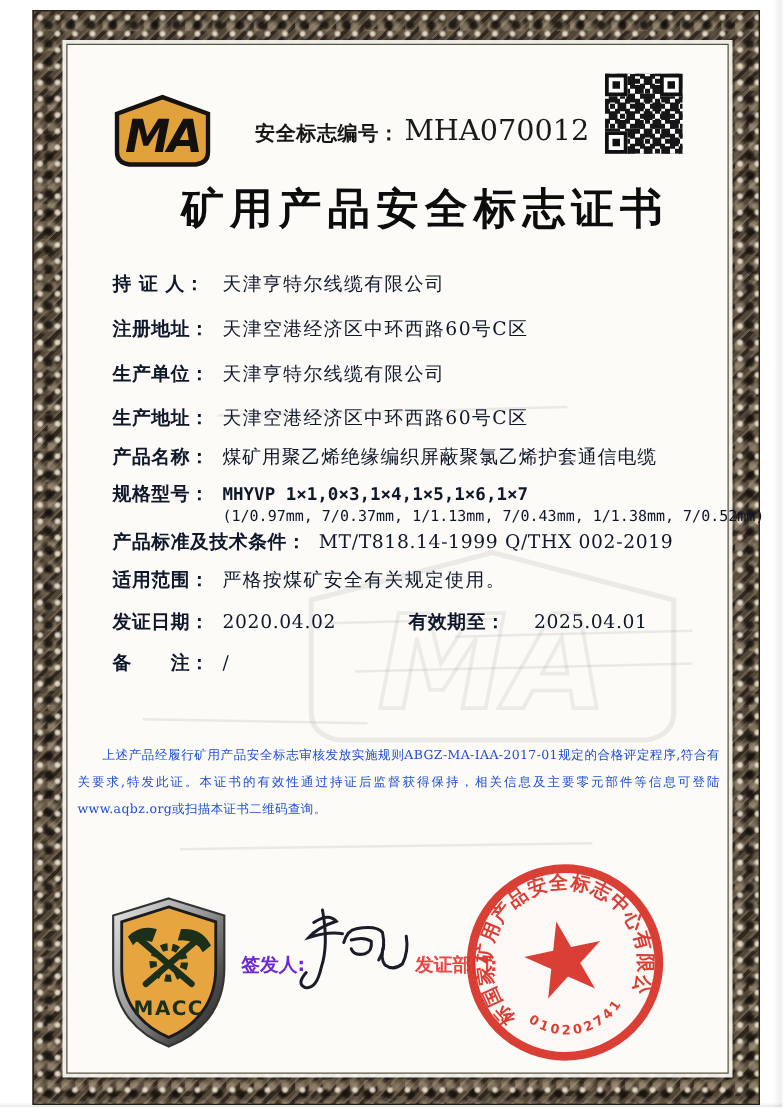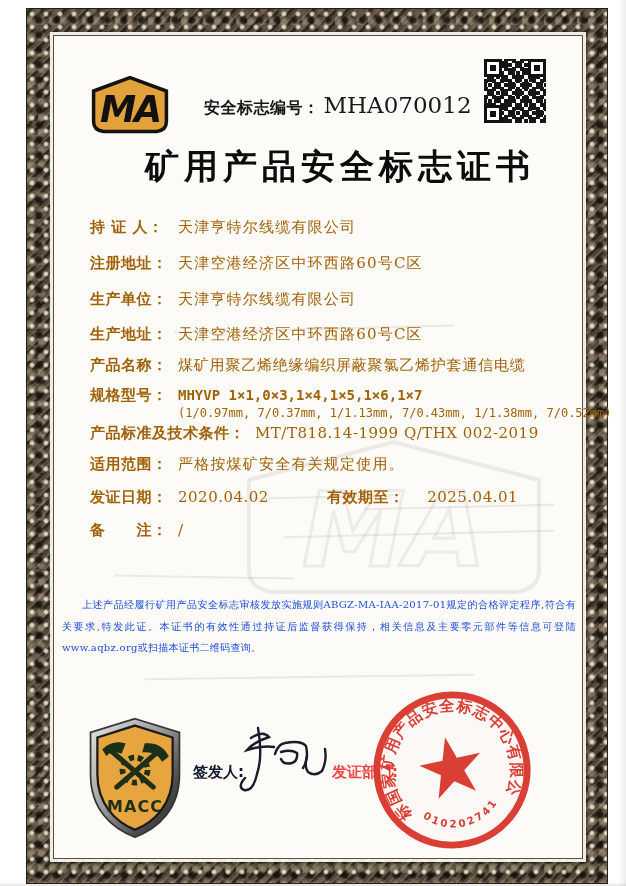--- a/index.html
+++ b/index.html
@@ -36,38 +36,38 @@
       repeating-conic-gradient(transparent 0% 25%, #161616 0% 50%);
     background-size:8px 8px,14px 14px;background-position:0 0,3px 2px;}
   .qr .finder{position:absolute;width:12px;height:12px;border:3px solid #111;background:#fff;}
   .qr .finder::after{content:"";position:absolute;left:3px;top:3px;width:6px;height:6px;background:#111;}
   .qr .f-tl{left:0;top:0;} .qr .f-tr{right:0;top:0;} .qr .f-bl{left:0;bottom:0;}
 
   .title{position:absolute;left:0;top:108px;width:100%;text-align:center;
     font-family:"DejaVu Serif",serif;font-weight:900;font-size:34px;color:#0c0c0c;letter-spacing:5px;padding-left:22px;}
 
   
-  .row{position:absolute;left:36px;white-space:nowrap;font-size:15px;color:#a16207;}
+  .row{position:absolute;left:36px;white-space:nowrap;font-size:15px;color:#0f172a;}
   .row .lab{display:inline-block;min-width:88px;font-weight:bold;letter-spacing:.5px;vertical-align:top;}
   .row .lab.auto{min-width:0;margin-right:10px;text-align:center;}
   .row .val{font-family:"DejaVu Serif",serif;letter-spacing:1.2px;}
   .row .val.latin{font-family:"DejaVu Serif",serif;letter-spacing:.5px;}
   .spec1{font-family:"DejaVu Sans Mono",monospace;font-weight:bold;font-size:14px;letter-spacing:0;}
   .spec2{font-family:"DejaVu Sans Mono",monospace;font-size:12px;letter-spacing:0;display:block;margin-left:88px;margin-top:1px;}
   .gap{display:inline-block;width:58px;}
   .lab2{font-weight:bold;letter-spacing:.5px;}
 
   
   .statement{position:absolute;left:8px;top:558px;width:514px;
     font-family:"DejaVu Serif",serif;font-size:10px;line-height:21.5px;color:#1d4ed8;
     text-indent:2em;text-align:justify;letter-spacing:.3px;}
 
   
   .macc{position:absolute;left:24px;top:674px;width:114px;height:136px;}
-  .signer{position:absolute;left:139px;top:727px;font-weight:bold;font-size:15px;color:#0f172a;white-space:nowrap;}
+  .signer{position:absolute;left:139px;top:727px;font-weight:bold;font-size:15px;color:#6d28d9;white-space:nowrap;}
   .signature{position:absolute;left:183px;top:688px;width:96px;height:86px;}
   .dept{position:absolute;left:278px;top:727px;font-weight:bold;font-size:15px;color:#ef4444;white-space:nowrap;}
   .seal{position:absolute;left:314px;top:650px;width:168px;height:168px;transform:rotate(-12deg);opacity:.94;}
 
   
   .watermark{position:absolute;left:175px;top:392px;width:330px;height:185px;opacity:.5;pointer-events:none;}
   .streak{position:absolute;height:2px;background:rgba(115,110,100,.12);transform:rotate(-1.4deg);}
   .s1{left:120px;top:292px;width:280px;}
   .s2{left:200px;top:460px;width:140px;}
   .s3{left:310px;top:470px;width:190px;}

